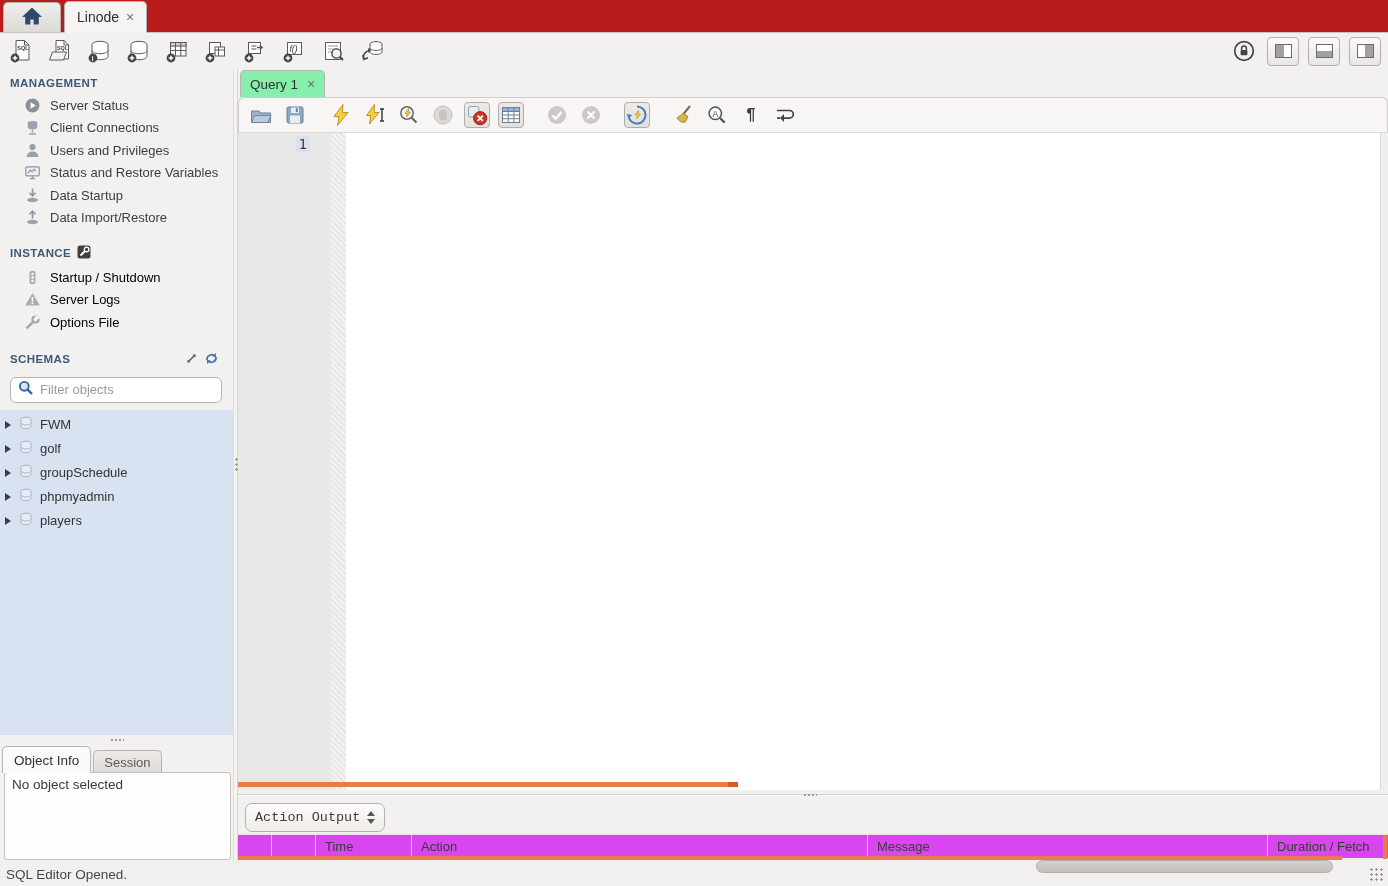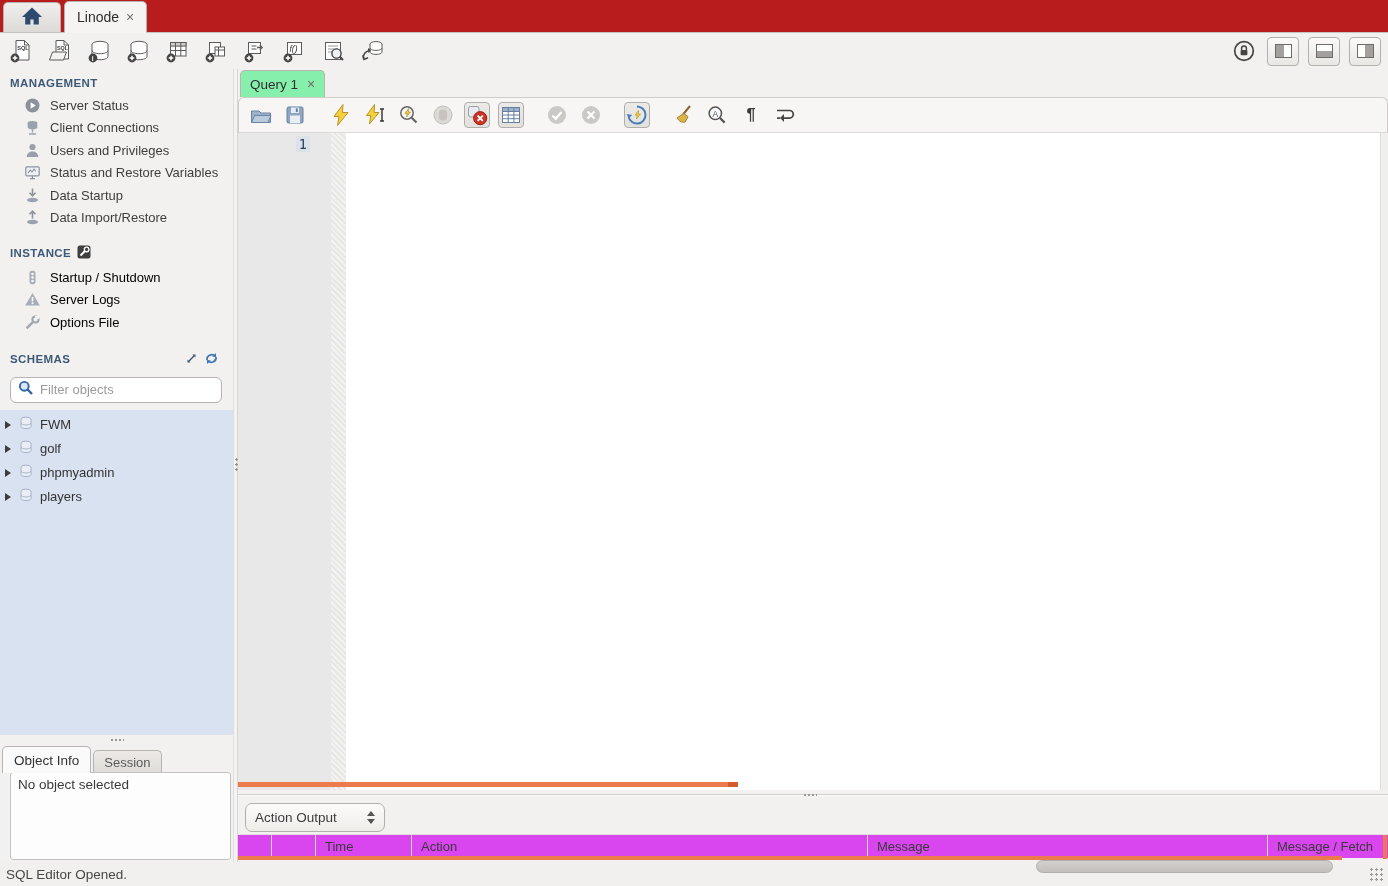--- a/index.html
+++ b/index.html
@@ -54,21 +54,21 @@
          border-bottom:4.5px solid transparent; margin-right:1px; }
   .side-grip { height:10px; display:flex; align-items:center; justify-content:center; }
   .gripdots-h { width:14px; height:4px;
       background-image:radial-gradient(circle,#9a9794 1px,transparent 1.3px); background-size:4px 4px; }
   .side-tabs { display:flex; align-items:flex-end; height:28px; padding-left:2px; }
   .stab { border:1px solid #b7b4b1; border-bottom:none; border-radius:5px 5px 0 0; display:flex;
           align-items:center; }
   .stab.active { background:#fbfafa; height:27px; padding:0 11px; font-size:13.5px; color:#333; z-index:2; }
   .stab.inactive { background:linear-gradient(#ece9e7,#dedcd9); height:23px; padding:0 10px;
                    font-size:13px; color:#5a5a5a; margin-left:2px; }
-  .info-box { height:88px; margin:0 2px 2px 10px; background:#fdfdfd; border:1px solid #c5c3c0;
+  .info-box { height:88px; margin:0 2px 2px 4px; background:#fdfdfd; border:1px solid #c5c3c0;
               border-radius:3px; padding:4px 7px; font-size:13.5px; color:#3a3a3a; margin-top:-1px; }
 
   .vsplit { width:5px; background:#f4f3f1; border-left:1px solid #e0deda; border-right:1px solid #d8d6d3;
             position:relative; }
   .vsplit .gripdots-v { position:absolute; top:388px; left:1px; width:3px; height:14px;
       background-image:radial-gradient(circle,#98958f 1px,transparent 1.3px); background-size:3px 5px; }
 
   
   .workarea { flex:1; display:flex; flex-direction:column; min-width:0; }
   .qtabs { height:28px; display:flex; align-items:flex-end; padding-left:2px; }
@@ -94,21 +94,21 @@
   .hsplit { height:10px; position:relative; background:#f2f1ef; }
   .hsplit .line { position:absolute; left:0; right:0; top:4px; height:2px;
                   border-top:1px solid #d2d0cd; border-bottom:1px solid #fbfaf9; }
   .hsplit .gripdots-h { position:absolute; left:565px; top:3px; }
 
   .output { display:flex; flex-direction:column; }
   .out-toolbar { height:34px; display:flex; align-items:center; padding-left:7px; }
   .combo { height:29px; width:140px; border:1px solid #b2afab; border-radius:7px;
            background:linear-gradient(#fcfbfa,#efedea); display:flex; align-items:center;
            padding:0 9px; font-size:13.5px; color:#3c3c3c; }
-  .combo .lbl { flex:1; }
+  .combo .lbl { flex:1;font-family:Liberation Mono, monospace; }
   .spin { display:flex; flex-direction:column; gap:3px; align-items:center; }
   .spin .up { width:0; height:0; border-left:4px solid transparent; border-right:4px solid transparent;
               border-bottom:5px solid #555; }
   .spin .dn { width:0; height:0; border-left:4px solid transparent; border-right:4px solid transparent;
               border-top:5px solid #555; }
   .out-header { height:24px; background:#d946ef; border-top:1px solid #e2e0dd; display:flex; position:relative; }
   .oh-cell { border-right:1px solid #dcdad7; font-size:13px; color:#3a3a3a; display:flex;
              align-items:center; padding-left:9px; overflow:hidden; white-space:nowrap; }
   .oh-1 { width:34px; } .oh-2 { width:44px; } .oh-3 { width:96px; } .oh-4 { width:456px; }
   .oh-5 { width:400px; } .oh-6 { flex:1; border-right:none; }
@@ -405,20 +405,29 @@
               </svg></span>
           <span>golf</span>
         </div>
         <div class="schema-row">
           <span class="tri"></span>
           <span><svg width="14" height="15" viewBox="0 0 14 15">
                 <ellipse cx="7" cy="3.2" rx="5" ry="2" fill="#e9eef6" stroke="#a9b4c6"></ellipse>
                 <path d="M2 3.2v7.4c0 1.1 2.2 2 5 2s5-.9 5-2V3.2" fill="#e9eef6" stroke="#a9b4c6"></path>
                 <path d="M2 7c0 1.1 2.2 2 5 2s5-.9 5-2" fill="none" stroke="#a9b4c6"></path>
               </svg></span>
+          <span>groupSchedule</span>
+        </div>
+        <div class="schema-row">
+          <span class="tri"></span>
+          <span><svg width="14" height="15" viewBox="0 0 14 15">
+                <ellipse cx="7" cy="3.2" rx="5" ry="2" fill="#e9eef6" stroke="#a9b4c6"></ellipse>
+                <path d="M2 3.2v7.4c0 1.1 2.2 2 5 2s5-.9 5-2V3.2" fill="#e9eef6" stroke="#a9b4c6"></path>
+                <path d="M2 7c0 1.1 2.2 2 5 2s5-.9 5-2" fill="none" stroke="#a9b4c6"></path>
+              </svg></span>
           <span>phpmyadmin</span>
         </div>
         <div class="schema-row">
           <span class="tri"></span>
           <span><svg width="14" height="15" viewBox="0 0 14 15">
                 <ellipse cx="7" cy="3.2" rx="5" ry="2" fill="#e9eef6" stroke="#a9b4c6"></ellipse>
                 <path d="M2 3.2v7.4c0 1.1 2.2 2 5 2s5-.9 5-2V3.2" fill="#e9eef6" stroke="#a9b4c6"></path>
                 <path d="M2 7c0 1.1 2.2 2 5 2s5-.9 5-2" fill="none" stroke="#a9b4c6"></path>
               </svg></span>
           <span>players</span>
@@ -582,21 +591,21 @@
                 <span class="dn"></span>
               </span>
           </div>
         </div>
         <div class="out-header">
           <div class="oh-cell oh-1"></div>
           <div class="oh-cell oh-2"></div>
           <div class="oh-cell oh-3">Time</div>
           <div class="oh-cell oh-4">Action</div>
           <div class="oh-cell oh-5">Message</div>
-          <div class="oh-cell oh-6">Message / Fetch</div>
+          <div class="oh-cell oh-6">Duration / Fetch</div>
           <div class="out-orange"></div>
           <div class="out-sliver"></div>
         </div>
         <div class="out-below"></div>
       </div>
     </div>
   </div>
 
   <div class="bottom-thumb"></div>
 

